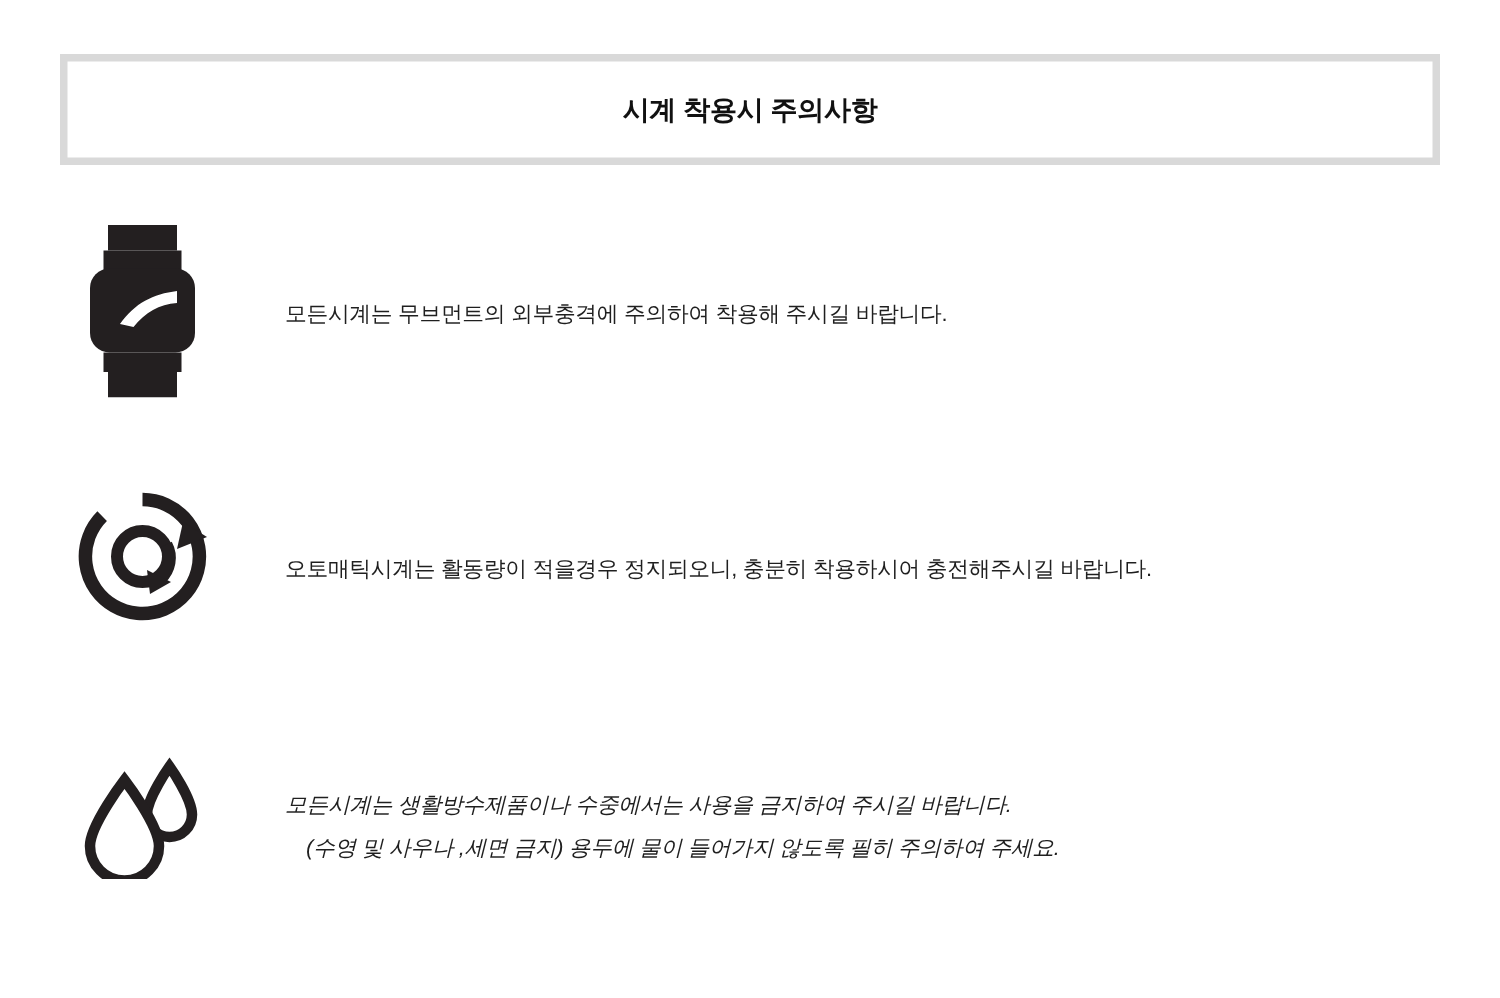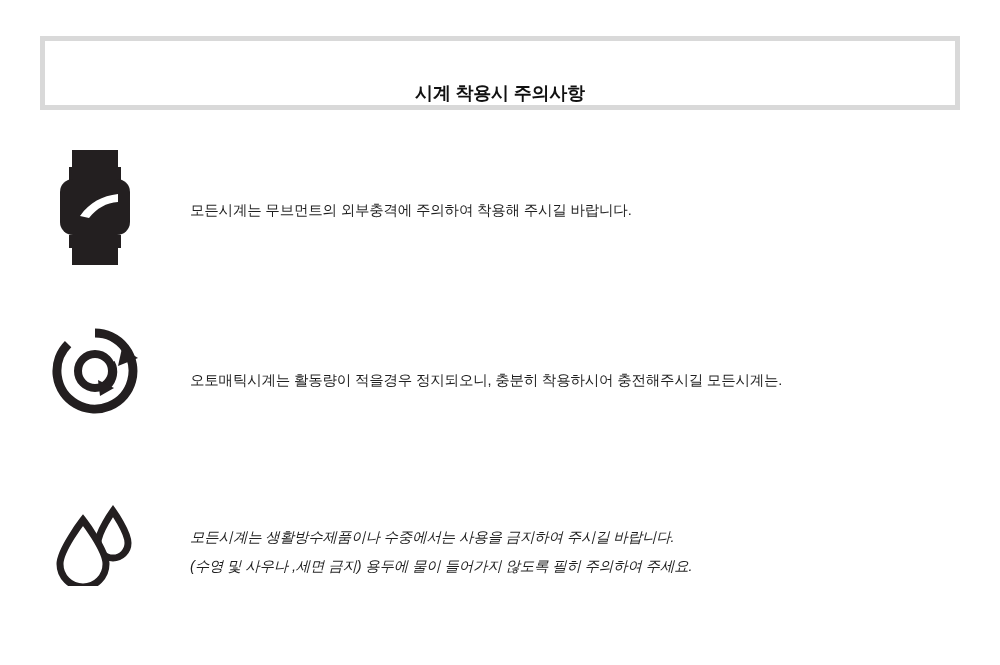--- a/index.html
+++ b/index.html
@@ -32,21 +32,21 @@
     box-sizing: border-box;
   }
   .header-inner {
     position: absolute;
     left: 5px;
     top: 5px;
     width: 910px;
     height: 64px;
     background: #ffffff;
     display: flex;
-    align-items: flex-end;
+    align-items: center;
     justify-content: center;
     box-sizing: border-box;
   }
   .header-title {
     font-size: 18px;
     font-weight: bold;
     letter-spacing: -0.2px;
     color: #111111;
   }
 
@@ -78,20 +78,21 @@
   }
   .notice-text {
     font-size: 14.5px;
     line-height: 1.9;
     letter-spacing: -0.2px;
     color: #1f1f1f;
     margin: 0;
   }
   .notice-text.second-line {
     margin-top: 1px;
+    margin-left: 14px;
   }
 
   
   .row-watch .icon-cell   { padding-top: 0; }
   .row-watch .text-cell   { padding-top: 47px; }
   .row-auto .text-cell    { padding-top: 45px; }
   .row-water .text-cell   { padding-top: 30px; font-style: italic; }
 
   svg { display: block; }
 </style>
@@ -145,21 +146,21 @@
               <path d="M59 35 A19 19 0 0 1 55 58" stroke-width="8" stroke-linecap="butt"></path>
             </g>
 
             <polygon points="70,20 86,30 66,38" fill="#231f20"></polygon>
 
             <polygon points="46,52 62,60 48,68" fill="#231f20"></polygon>
           </svg>
         </span>
       </div>
       <div class="text-cell">
-        <p class="notice-text">오토매틱시계는 활동량이 적을경우 정지되오니, 충분히 착용하시어 충전해주시길 모든시계는.</p>
+        <p class="notice-text">오토매틱시계는 활동량이 적을경우 정지되오니, 충분히 착용하시어 충전해주시길 바랍니다.</p>
       </div>
     </div>
 
     <div class="notice-row row-water">
       <div class="icon-cell">
         <span>
           <svg width="86" height="86" viewBox="0 0 86 86" aria-hidden="true">
             <g fill="none" stroke="#231f20" stroke-width="7">
 
               <path d="M61 11 C61 11, 46 32, 46 43 a15 15 0 0 0 30 0 C76 32, 61 11, 61 11 Z"></path>

